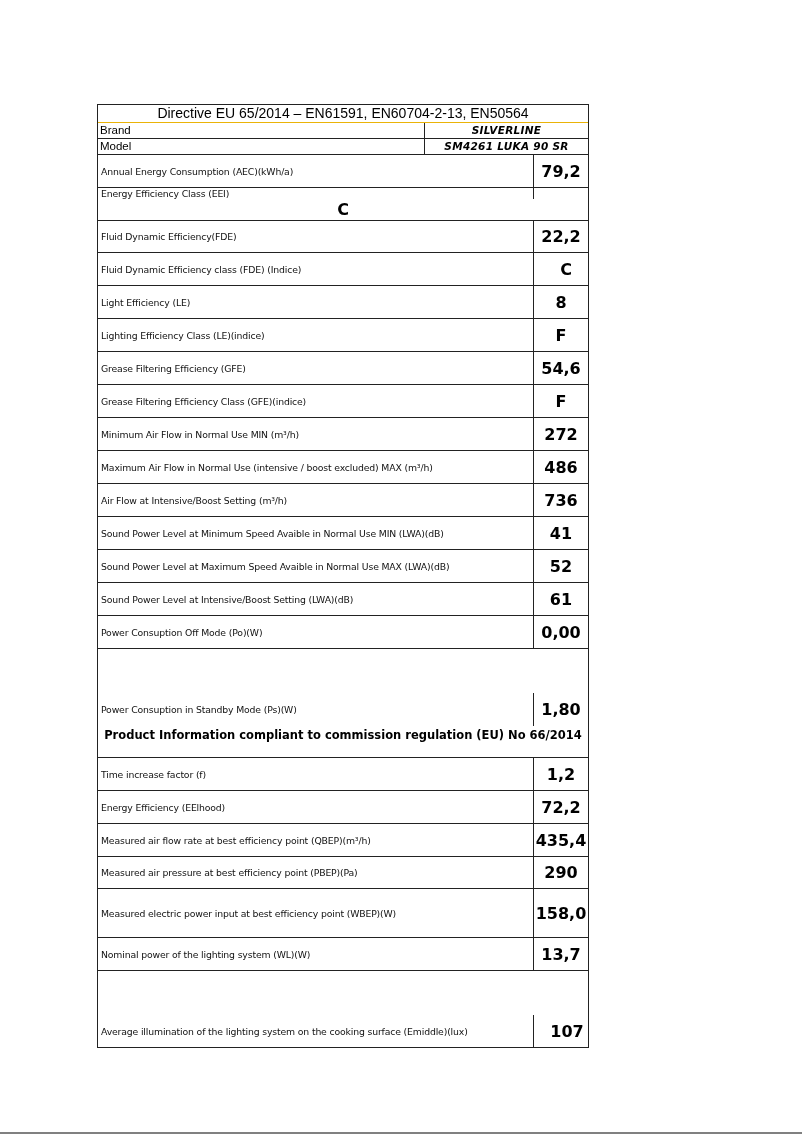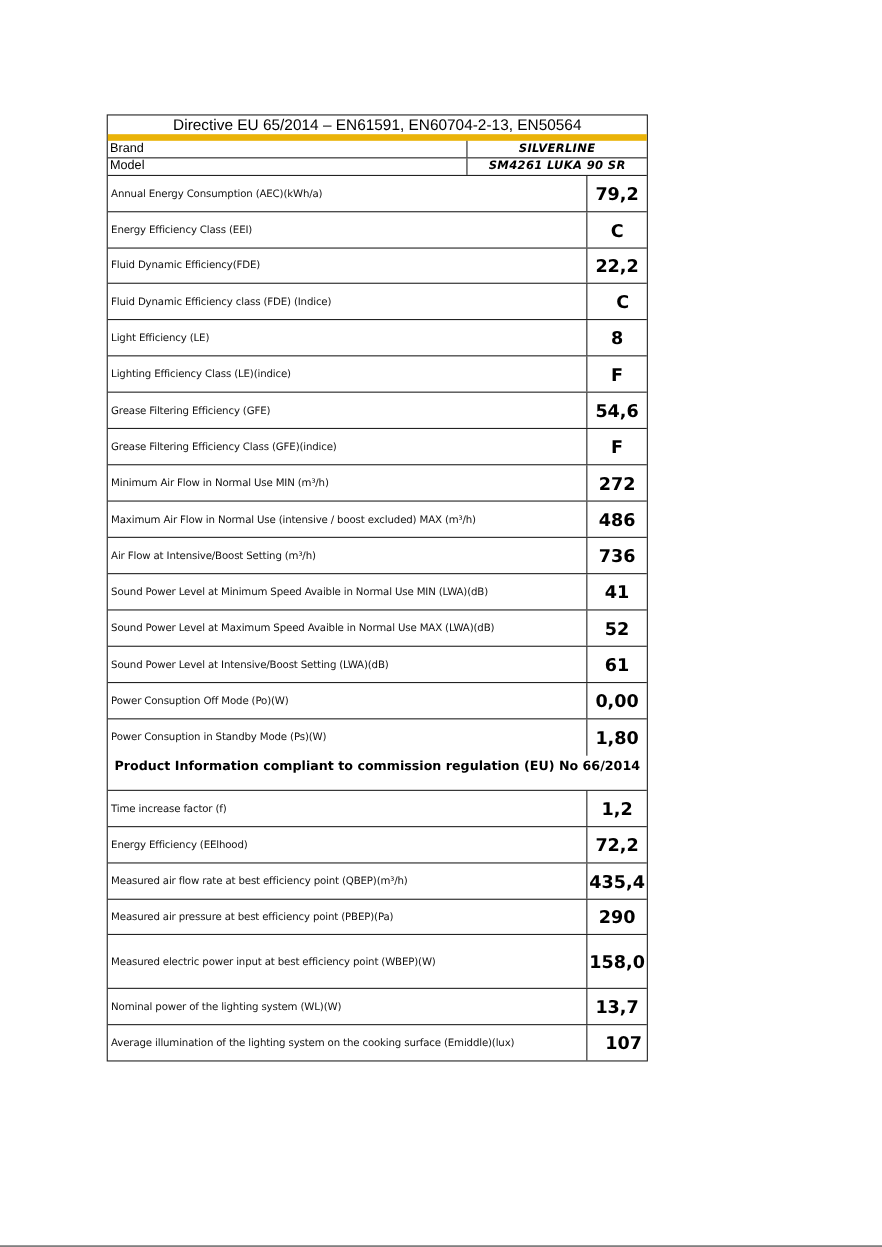--- a/index.html
+++ b/index.html
@@ -1,24 +1,24 @@
 <!DOCTYPE html>
 <html><head>
 <meta charset="utf-8">
 <style>
   html, body { margin: 0; padding: 0; background: #ffffff; }
   body { width: 802px; height: 1134px; position: relative; overflow: hidden; font-family: "Liberation Sans", sans-serif; color: #000; }
   .sheet { position: absolute; left: 97px; top: 104px; width: 492px; border: 1.5px solid #222; box-sizing: border-box; }
-  .title-row { height: 17px; border-bottom: 6px solid #eab308; text-align: center; font-size: 14px; line-height: 17px; font-family: "Liberation Sans", sans-serif; }
+  .title-row { height: 17px; border-bottom: 1px solid #eab308; text-align: center; font-size: 14px; line-height: 17px; font-family: "Liberation Sans", sans-serif; }
   .hdr-row { display: flex; height: 15px; border-bottom: 1px solid #222; font-size: 11.5px; line-height: 15px; }
   .hdr-row .lbl { width: 327px; border-right: 1px solid #222; padding-left: 2px; box-sizing: border-box; }
   .hdr-row .val { flex: 1; text-align: center; font-weight: bold; font-style: italic; font-family: "DejaVu Sans", sans-serif; font-size: 10.5px; letter-spacing: 0.3px; }
   .hdr-row.model { border-bottom: 1.5px solid #222; }
   .row { display: flex; border-bottom: 1.5px solid #222; box-sizing: border-box; justify-content: space-between; }
-  .row:last-child { border-bottom: none; }
+  .row:last-child { border-bottom: none; margin-top: 44px; }
   .row .lbl { width: 436px; border-right: 1.5px solid #222; padding-left: 3px; box-sizing: border-box; font-size: 9.3px; display: flex; align-items: center; font-family: "DejaVu Sans", sans-serif; letter-spacing: -0.15px; color: #111; }
   .row .val { flex: 1; text-align: center; font-weight: bold; font-size: 16px; display: flex; align-items: center; justify-content: center; font-family: "DejaVu Sans", sans-serif; }
   .section-row { height: 32px; border-bottom: 1.5px solid #222; text-align: center; font-weight: bold; font-size: 11.5px; font-family: "DejaVu Sans", sans-serif; padding-top: 2px; box-sizing: border-box; }
   .bottom-line { position: absolute; left: 0; top: 1132px; width: 802px; height: 2px; background: #808080; }
 </style>
 </head>
 <body>
 
 <div class="sheet">
   <div class="title-row">Directive EU 65/2014 – EN61591, EN60704-2-13, EN50564</div>
@@ -28,21 +28,21 @@
   </div>
   <div class="hdr-row model">
     <div class="lbl">Model</div>
     <div class="val">SM4261 LUKA 90 SR</div>
   </div>
   <div id="rows-a">
       <div class="row" style="height: 33px;">
         <div class="lbl">Annual Energy Consumption (AEC)(kWh/a)</div>
         <div class="val">79,2</div>
       </div>
-      <div class="row" style="height: 33px;">
+      <div class="row" style="height: 33px; flex-direction: column;">
         <div class="lbl">Energy Efficiency Class (EEI)</div>
         <div class="val">C</div>
       </div>
       <div class="row" style="height: 32px;">
         <div class="lbl">Fluid Dynamic Efficiency(FDE)</div>
         <div class="val">22,2</div>
       </div>
       <div class="row" style="height: 33px; gap: 10px;">
         <div class="lbl">Fluid Dynamic Efficiency class (FDE) (Indice)</div>
         <div class="val">C</div>

